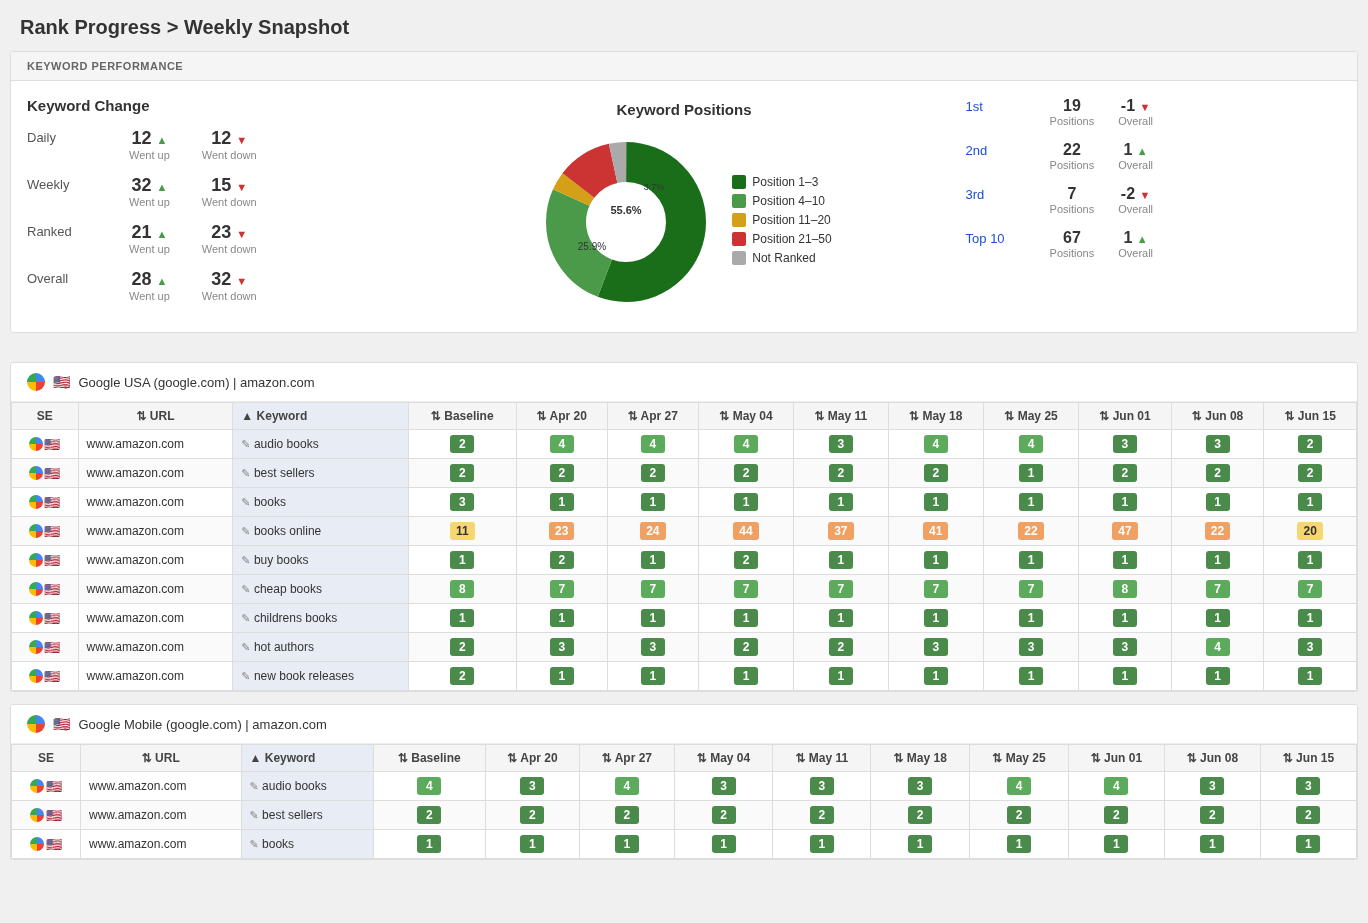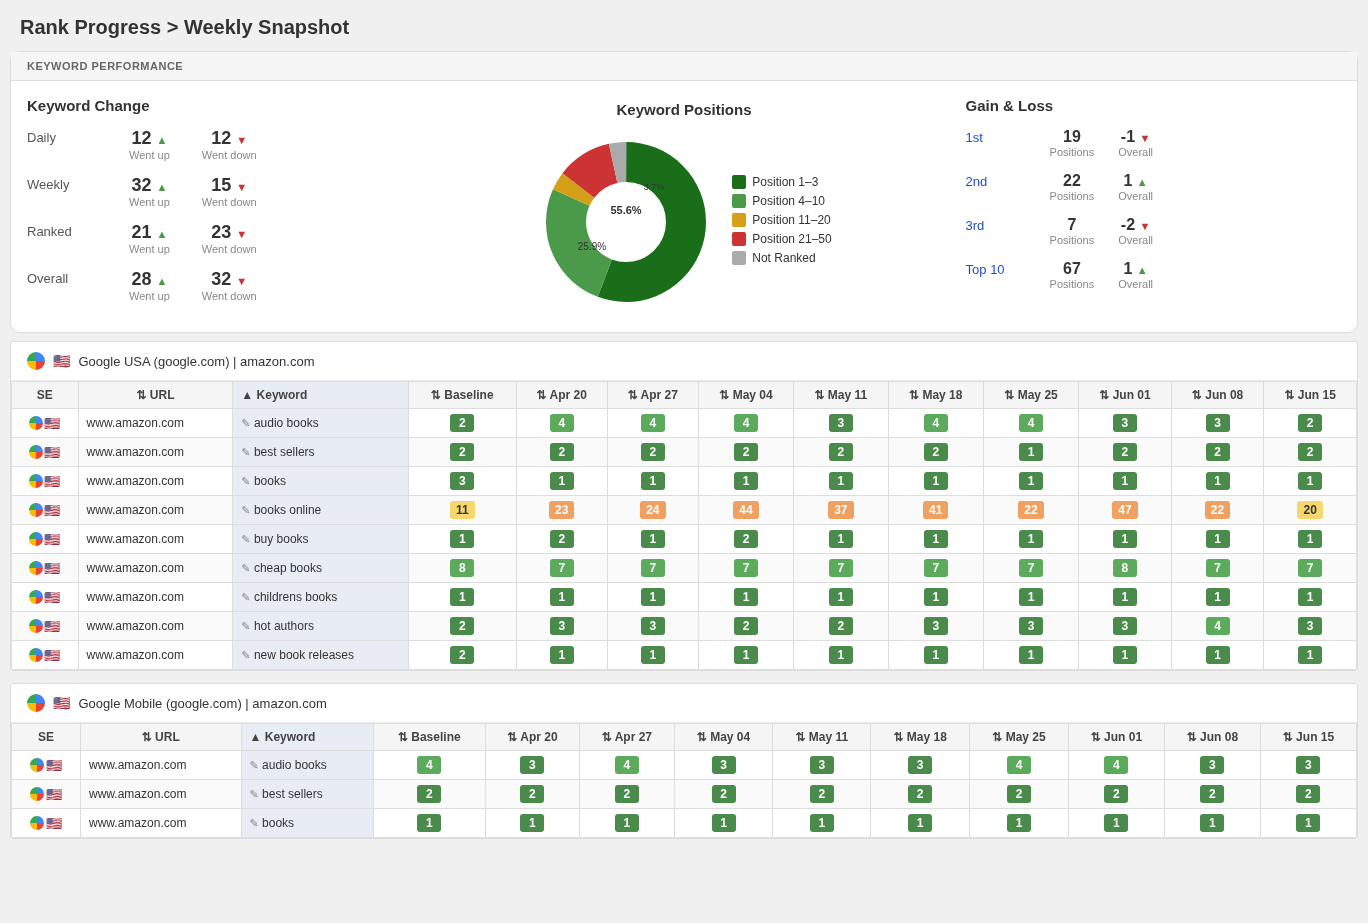--- a/index.html
+++ b/index.html
@@ -1,20 +1,20 @@
 <!DOCTYPE html>
 <html><head>
   <meta charset="utf-8">
   <style>
     * { box-sizing: border-box; margin: 0; padding: 0; }
     body { font-family: Arial, sans-serif; font-size: 13px; background: #f0f0f0; color: #333; }
 
     .page-title { font-size: 20px; font-weight: bold; padding: 16px 20px 12px; color: #333; }
 
-    .card { background: #fff; border: 1px solid #ddd; border-radius: 10px; margin: 0 10px 8px; }
+    .card { background: #fff; border: 1px solid #ddd; border-radius: 3px; margin: 0 10px 29px; }
 
     .section-header { background: #f5f5f5; border-bottom: 1px solid #ddd; padding: 8px 16px; font-size: 11px; font-weight: bold; color: #666; letter-spacing: 0.5px; }
 
     .keyword-performance { padding: 16px; display: flex; gap: 0; }
 
     .kp-col { flex: 1; }
     .kp-col-chart { flex: 1.5; display: flex; align-items: center; justify-content: center; }
     .kp-col-gain { flex: 1; }
 
     .kp-title { font-size: 15px; font-weight: bold; margin-bottom: 14px; }
@@ -163,21 +163,20 @@
             <div class="legend-item">
               <div class="legend-dot" style="background:#aaaaaa;"></div>
               <span>Not Ranked</span>
             </div>
           </div>
         </div>
       </div>
     </div>
 
     <div class="kp-col-gain">
-      <div class="kp-title">Gain &amp; Loss</div>
       <div class="gl-row">
         <div class="gl-label">1st</div>
         <div class="gl-positions">
           <div class="num">19</div>
           <div class="sub">Positions</div>
         </div>
         <div class="gl-overall">
           <div class="num">-1 <span class="arrow-down">▼</span></div>
           <div class="sub">Overall</div>
         </div>

